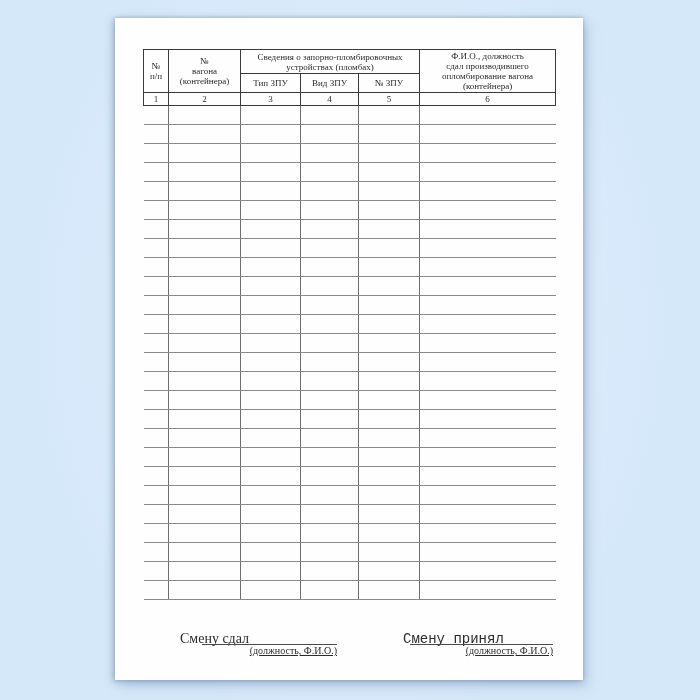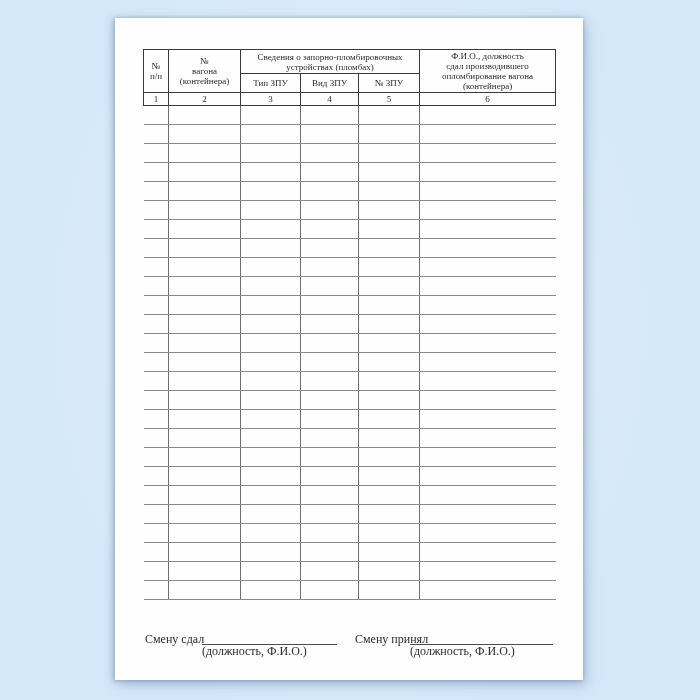--- a/index.html
+++ b/index.html
@@ -35,25 +35,25 @@
     font-size:9px; line-height:9px; text-align:center; vertical-align:middle;
     border:1px solid var(--line-dark); padding:0;
   }
   tbody.grid td{
     height:19px; padding:0;
     border-bottom:1px solid var(--line-h);
     border-left:1px solid var(--line-v);
   }
   tbody.grid td:first-child{border-left:none;}
   .footer-label{
-    position:absolute; font-size:12px; line-height:12px; white-space:nowrap;
+    position:absolute; font-size:14px; line-height:12px; white-space:nowrap;margin-left:35px;
   }
   .sig-line{position:absolute; height:0; border-top:1px solid #4a4a4a;}
   .sig-caption{
-    position:absolute; font-size:12px; line-height:8px; text-align:left; white-space:nowrap;
+    position:absolute; font-size:10px; line-height:8px; text-align:right; white-space:nowrap;text-decoration:underline;
   }
 </style>
 </head>
 <body>
 
 <div class="paper">
 
   <table class="form">
     <colgroup>
       <col style="width:25px">
@@ -300,17 +300,17 @@
           <td></td>
           <td></td>
         </tr>
       </tbody>
   </table>
 
   <div class="footer-label" style="left:30px; top:615px;">Смену сдал</div>
   <div class="sig-line" style="left:87px; top:626px; width:135px;"></div>
   <div class="sig-caption" style="left:87px; top:629px; width:135px;">(должность, Ф.И.О.)</div>
 
-  <div class="footer-label" style="left:240px; top:615px;">Смену принял</div>
+  <div class="footer-label" style="left:253px; top:615px;font-family:Liberation Mono, monospace;">Смену принял</div>
   <div class="sig-line" style="left:295px; top:626px; width:143px;"></div>
   <div class="sig-caption" style="left:295px; top:629px; width:143px;">(должность, Ф.И.О.)</div>
 
 </div>
 
 </body></html>

